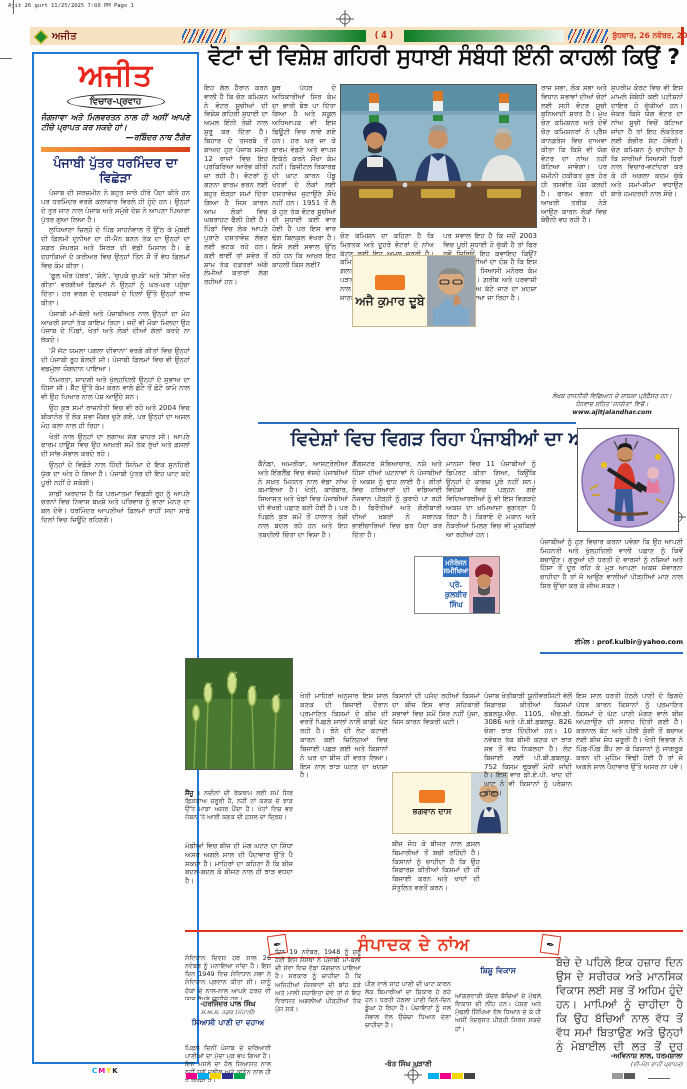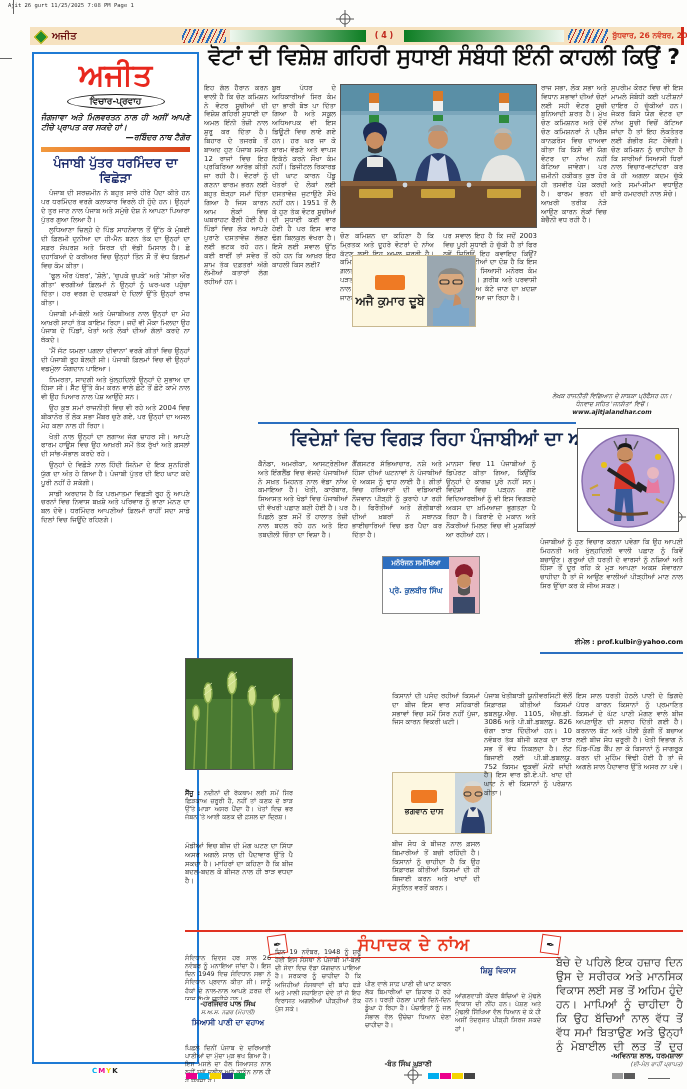--- a/index.html
+++ b/index.html
@@ -181,21 +181,21 @@
     </svg>
   </div>
 
   <div class="abs col" style="left:258px;top:460px;width:90px;height:196px;">ਕੈਨੇਡਾ, ਅਮਰੀਕਾ, ਆਸਟ੍ਰੇਲੀਆ ਅਤੇ ਇੰਗਲੈਂਡ ਵਿਚ ਵੱਸਦੇ ਪੰਜਾਬੀਆਂ ਨੇ ਸਖ਼ਤ ਮਿਹਨਤ ਨਾਲ ਵੱਡਾ ਨਾਂਅ ਕਮਾਇਆ ਹੈ। ਖੇਤੀ, ਕਾਰੋਬਾਰ, ਸਿਆਸਤ ਅਤੇ ਖੇਡਾਂ ਵਿਚ ਪੰਜਾਬੀਆਂ ਦੀ ਵੱਖਰੀ ਪਛਾਣ ਬਣੀ ਹੋਈ ਹੈ। ਪਰ ਪਿਛਲੇ ਕੁਝ ਸਮੇਂ ਤੋਂ ਹਾਲਾਤ ਤੇਜ਼ੀ ਨਾਲ ਬਦਲ ਰਹੇ ਹਨ ਅਤੇ ਇਹ ਤਬਦੀਲੀ ਚਿੰਤਾ ਦਾ ਵਿਸ਼ਾ ਹੈ।</div>
   <div class="abs col" style="left:352px;top:460px;width:90px;height:196px;">ਗੈਂਗਸਟਰ ਸੱਭਿਆਚਾਰ, ਨਸ਼ੇ ਅਤੇ ਹਿੰਸਾ ਦੀਆਂ ਘਟਨਾਵਾਂ ਨੇ ਪੰਜਾਬੀਆਂ ਦੇ ਅਕਸ ਨੂੰ ਢਾਹ ਲਾਈ ਹੈ। ਗੀਤਾਂ ਵਿਚ ਹਥਿਆਰਾਂ ਦੀ ਵਡਿਆਈ ਨੌਜਵਾਨ ਪੀੜ੍ਹੀ ਨੂੰ ਕੁਰਾਹੇ ਪਾ ਰਹੀ ਹੈ। ਫਿਰੌਤੀਆਂ ਅਤੇ ਗੋਲੀਬਾਰੀ ਦੀਆਂ ਖ਼ਬਰਾਂ ਨੇ ਸਥਾਨਕ ਭਾਈਚਾਰਿਆਂ ਵਿਚ ਡਰ ਪੈਦਾ ਕਰ ਦਿੱਤਾ ਹੈ।</div>
   <div class="abs col" style="left:446px;top:460px;width:90px;height:196px;">ਮਾਨਸਾ ਵਿਚ 11 ਪੰਜਾਬੀਆਂ ਨੂੰ ਡਿਪੋਰਟ ਕੀਤਾ ਗਿਆ, ਕਿਉਂਕਿ ਉਨ੍ਹਾਂ ਦੇ ਕਾਗਜ਼ ਪੂਰੇ ਨਹੀਂ ਸਨ। ਵਿਦੇਸ਼ਾਂ ਵਿਚ ਪੜ੍ਹਨ ਗਏ ਵਿਦਿਆਰਥੀਆਂ ਨੂੰ ਵੀ ਇਸ ਵਿਗੜਦੇ ਅਕਸ ਦਾ ਖ਼ਮਿਆਜ਼ਾ ਭੁਗਤਣਾ ਪੈ ਰਿਹਾ ਹੈ। ਕਿਰਾਏ ਦੇ ਮਕਾਨ ਅਤੇ ਨੌਕਰੀਆਂ ਮਿਲਣ ਵਿਚ ਵੀ ਮੁਸ਼ਕਿਲਾਂ ਆ ਰਹੀਆਂ ਹਨ।</div>
   <div class="abs col" style="left:540px;top:538px;width:143px;height:98px;">ਪੰਜਾਬੀਆਂ ਨੂੰ ਹੁਣ ਵਿਚਾਰ ਕਰਨਾ ਪਵੇਗਾ ਕਿ ਉਹ ਆਪਣੀ ਮਿਹਨਤੀ ਅਤੇ ਖੁੱਲ੍ਹਦਿਲੀ ਵਾਲੀ ਪਛਾਣ ਨੂੰ ਕਿਵੇਂ ਬਚਾਉਣ। ਗੁਰੂਆਂ ਦੀ ਧਰਤੀ ਦੇ ਵਾਰਸਾਂ ਨੂੰ ਨਸ਼ਿਆਂ ਅਤੇ ਹਿੰਸਾ ਤੋਂ ਦੂਰ ਰਹਿ ਕੇ ਮੁੜ ਆਪਣਾ ਅਕਸ ਸੰਵਾਰਨਾ ਚਾਹੀਦਾ ਹੈ ਤਾਂ ਜੋ ਆਉਣ ਵਾਲੀਆਂ ਪੀੜ੍ਹੀਆਂ ਮਾਣ ਨਾਲ ਸਿਰ ਉੱਚਾ ਕਰ ਕੇ ਜੀਅ ਸਕਣ।</div>
   <div class="abs" style="left:540px;top:638px;width:143px;font-size:6.6px;font-weight:bold;color:#111;text-align:right;">ਈਮੇਲ : prof.kulbir@yahoo.com</div>
   <div class="abs rule-blue" style="left:540px;top:652px;width:143px;height:2px;"></div>
 
-  <div class="abs" style="left:382px;top:556px;width:98px;height:58px;border:1px solid #888;background:#fff;box-sizing:border-box;display:flex;">
+  <div class="abs" style="left:414px;top:556px;width:86px;height:58px;border:1px solid #888;background:#fff;box-sizing:border-box;display:flex;padding-left:28px;">
     <div style="flex:1;display:flex;flex-direction:column;">
       <div style="background:#2e6fc0;color:#fff;font-size:6.8px;font-weight:bold;text-align:center;padding:2px 0;">ਮਨੋਰੰਜਨ ਸਮੀਖਿਆ</div>
       <div style="flex:1;display:flex;align-items:center;justify-content:center;font-size:7.6px;font-weight:bold;color:#16509e;text-align:center;">ਪ੍ਰੋ. ਕੁਲਬੀਰ ਸਿੰਘ</div>
     </div>
     <div class="box-photo" style="width:30px;">
       <svg width="30" height="56" viewBox="0 0 30 56">
         <rect width="30" height="56" fill="#e8b7c0"></rect>
         <path d="M6 16 a9 9 0 0 1 18 0 l-1 4 h-16 z" fill="#8a1f2e"></path>
         <circle cx="15" cy="24" r="7" fill="#c98e62"></circle>
         <path d="M9 28 q6 8 12 0 l0 8 q-6 5 -12 0 z" fill="#555"></path>
@@ -225,23 +225,24 @@
       </g>
     </svg>
   </div>
   <div class="abs colsm" style="left:185px;top:773px;width:108px;height:64px;">
     <span style="font-weight:bold;color:#111;">ਸੈਂਜੂ :</span>
     <span>ਨਦੀਨਾਂ ਦੀ ਰੋਕਥਾਮ ਲਈ ਸਮੇਂ ਸਿਰ ਛਿੜਕਾਅ ਜ਼ਰੂਰੀ ਹੈ, ਨਹੀਂ ਤਾਂ ਕਣਕ ਦੇ ਝਾੜ ਉੱਤੇ ਮਾੜਾ ਅਸਰ ਪੈਂਦਾ ਹੈ। ਖੇਤਾਂ ਵਿਚ ਭਰ ਜੋਬਨ 'ਤੇ ਆਈ ਕਣਕ ਦੀ ਫ਼ਸਲ ਦਾ ਦ੍ਰਿਸ਼।</span>
   </div>
   <div class="abs col" style="left:185px;top:842px;width:108px;height:86px;">ਮੰਡੀਆਂ ਵਿਚ ਬੀਜ ਦੀ ਮੰਗ ਘਟਣ ਦਾ ਸਿੱਧਾ ਅਸਰ ਅਗਲੇ ਸਾਲ ਦੀ ਪੈਦਾਵਾਰ ਉੱਤੇ ਪੈ ਸਕਦਾ ਹੈ। ਮਾਹਿਰਾਂ ਦਾ ਕਹਿਣਾ ਹੈ ਕਿ ਬੀਜ ਬਦਲ-ਬਦਲ ਕੇ ਬੀਜਣ ਨਾਲ ਹੀ ਝਾੜ ਵਧਦਾ ਹੈ।</div>
 
 
+  <div class="abs col" style="left:300px;top:692px;width:88px;height:236px;">ਖੇਤੀ ਮਾਹਿਰਾਂ ਅਨੁਸਾਰ ਇਸ ਸਾਲ ਕਣਕ ਦੀ ਬਿਜਾਈ ਦੌਰਾਨ ਪ੍ਰਮਾਣਿਤ ਕਿਸਮਾਂ ਦੇ ਬੀਜ ਦੀ ਵਰਤੋਂ ਪਿਛਲੇ ਸਾਲਾਂ ਨਾਲੋਂ ਕਾਫ਼ੀ ਘੱਟ ਰਹੀ ਹੈ। ਝੋਨੇ ਦੀ ਲੇਟ ਕਟਾਈ ਕਾਰਨ ਕਈ ਜ਼ਿਲ੍ਹਿਆਂ ਵਿਚ ਬਿਜਾਈ ਪਛੜ ਗਈ ਅਤੇ ਕਿਸਾਨਾਂ ਨੇ ਘਰ ਦਾ ਬੀਜ ਹੀ ਵਰਤ ਲਿਆ। ਇਸ ਨਾਲ ਝਾੜ ਘਟਣ ਦਾ ਖ਼ਦਸ਼ਾ ਹੈ।</div>
   <div class="abs col" style="left:392px;top:692px;width:88px;height:76px;">ਕਿਸਾਨਾਂ ਦੀ ਪਸੰਦ ਰਹੀਆਂ ਕਿਸਮਾਂ ਦਾ ਬੀਜ ਇਸ ਵਾਰ ਸਹਿਕਾਰੀ ਸਭਾਵਾਂ ਵਿਚ ਸਮੇਂ ਸਿਰ ਨਹੀਂ ਪੁੱਜਾ, ਜਿਸ ਕਾਰਨ ਵਿਕਰੀ ਘਟੀ।</div>
 
-  <div class="abs" style="left:392px;top:772px;width:100px;height:62px;background:#fdf7e0;border:1px solid #c8b890;box-sizing:border-box;display:flex;">
+  <div class="abs" style="left:392px;top:772px;width:116px;height:62px;background:#fdf7e0;border:1px solid #c8b890;box-sizing:border-box;display:flex;">
     <div style="flex:1;display:flex;flex-direction:column;align-items:center;justify-content:center;gap:4px;">
       <div style="width:26px;height:13px;background:#ef7a24;border-radius:2px;"></div>
       <div style="font-size:8px;font-weight:bold;color:#222;">ਭਗਵਾਨ ਦਾਸ</div>
     </div>
     <div class="box-photo" style="width:36px;">
       <svg width="36" height="60" viewBox="0 0 36 60">
         <rect width="36" height="60" fill="#c9d6de"></rect>
         <circle cx="18" cy="20" r="10" fill="#d9ab80"></circle>
         <path d="M8 16 a10 8 0 0 1 20 0 l-2 -3 h-16 z" fill="#d8d8d4"></path>
         <rect x="9" y="19" width="7" height="4" rx="2" fill="none" stroke="#333" stroke-width="1"></rect>

